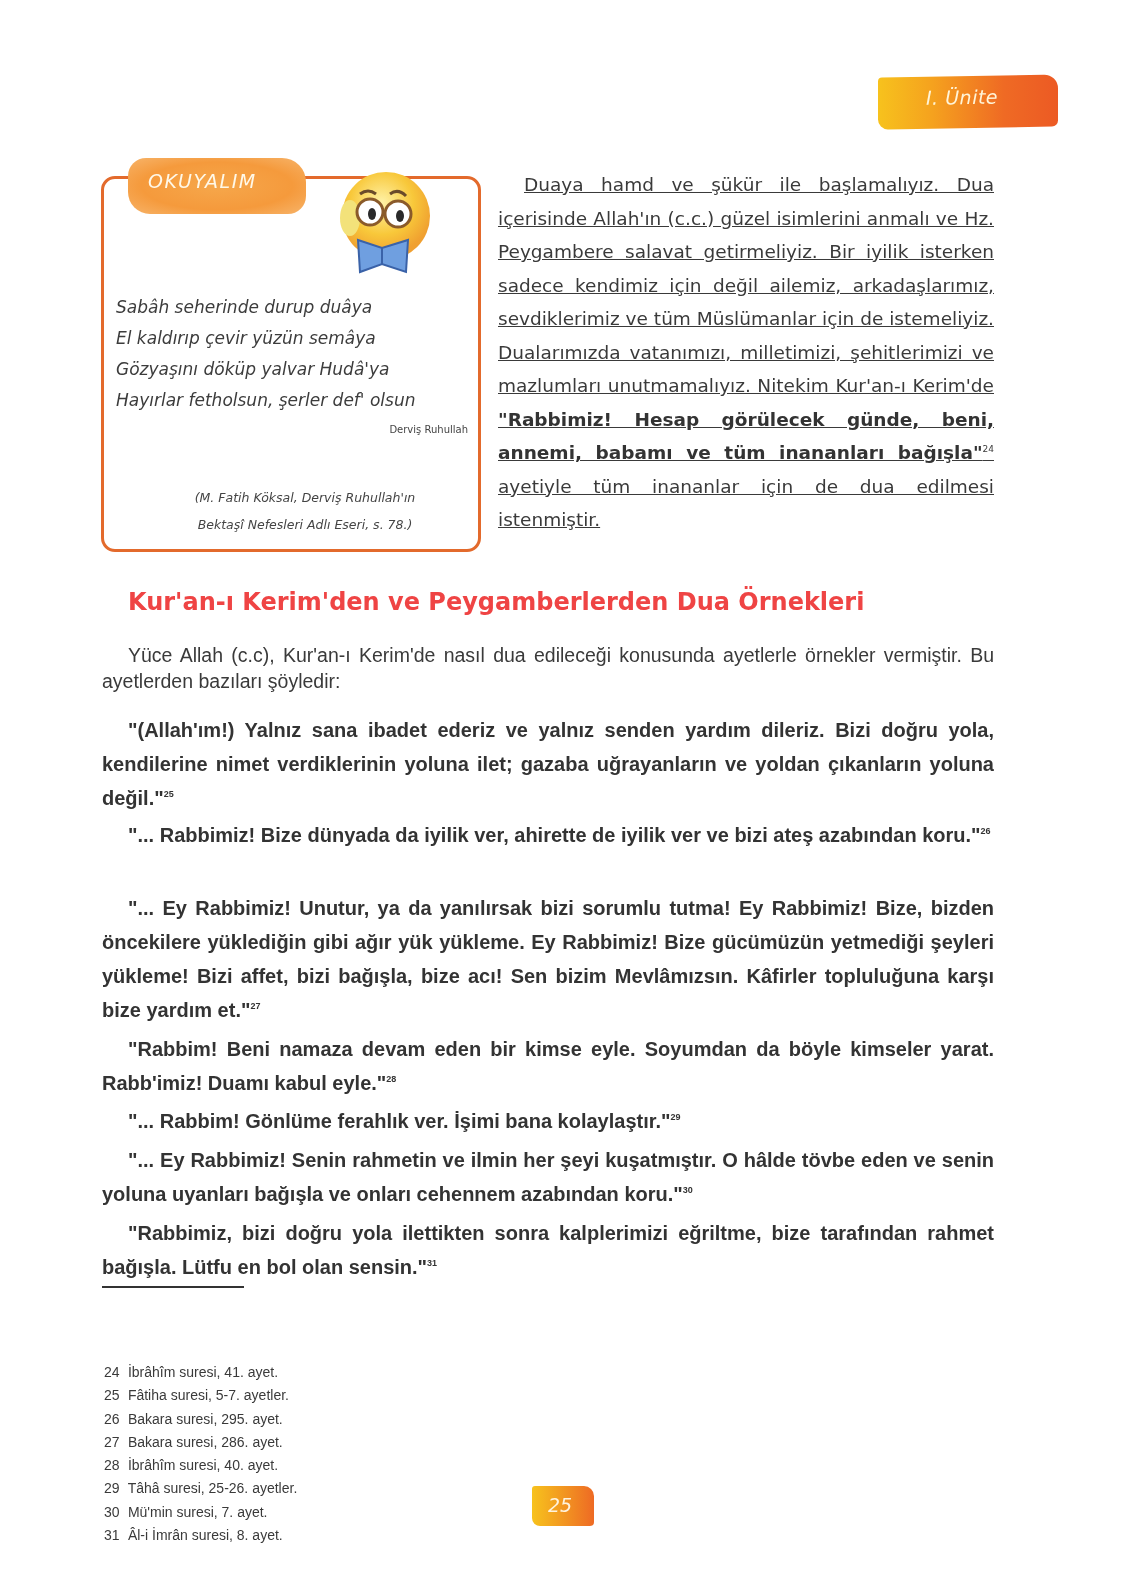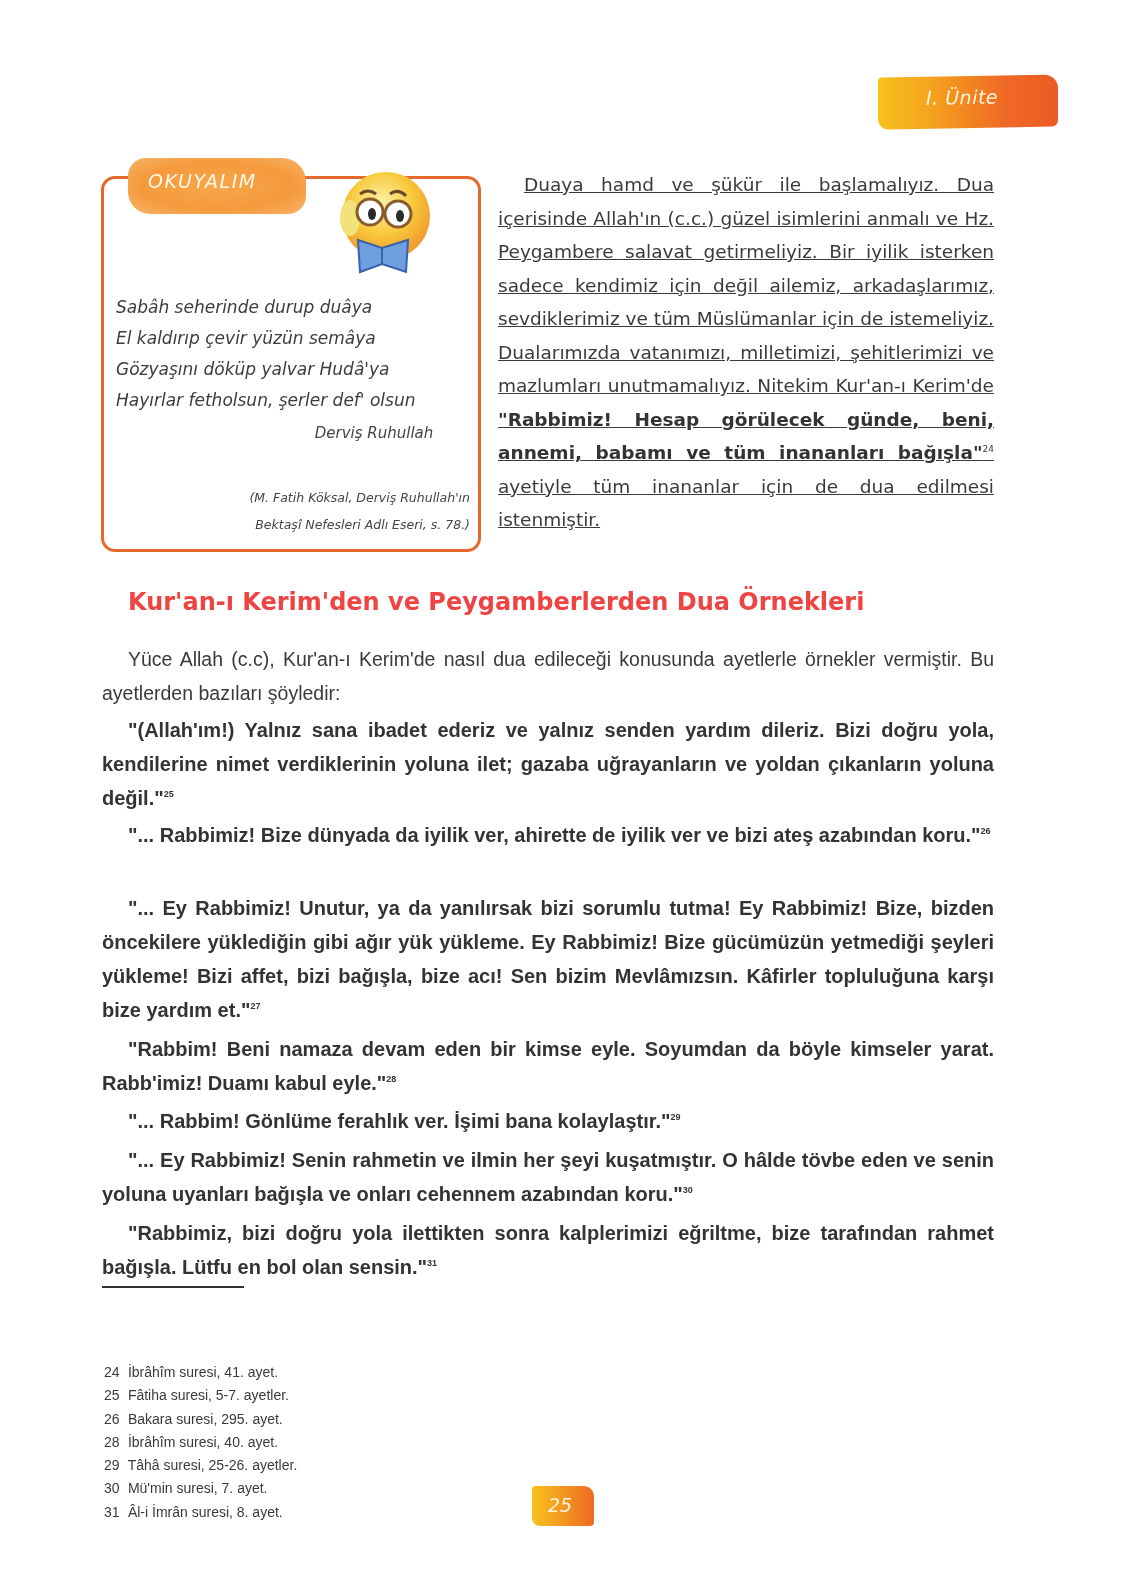--- a/index.html
+++ b/index.html
@@ -33,46 +33,46 @@
     color: #fff8e8; letter-spacing: 1.5px;
   }
   .emoji { position: absolute; left: 322px; top: 168px; width: 120px; height: 112px; }
 
   .poem {
     position: absolute; left: 116px; top: 292px; width: 360px;
     font-family: "DejaVu Sans", sans-serif; font-style: italic; font-size: 17px;
     color: #3c3c3c; line-height: 31px;
   }
   .poem-author {
-    position: absolute; left: 280px; top: 424px; width: 188px; text-align: center;
-    font-family: "DejaVu Sans", sans-serif; font-style: italic; font-size: 15px; color: #444;
+    position: absolute; left: 280px; top: 424px; width: 188px; text-align: right;
+    font-family: "DejaVu Sans", sans-serif; font-size: 10px; color: #444;
   }
   .poem-source {
-    position: absolute; left: 140px; top: 484px; width: 330px; text-align: right;
+    position: absolute; left: 140px; top: 484px; width: 330px; text-align: center;
     font-family: "DejaVu Sans", sans-serif; font-style: italic; font-size: 12.5px; color: #444;
     line-height: 27px;
   }
 
   .intro-para {
     position: absolute; left: 498px; top: 168px; width: 496px;
     font-family: "DejaVu Sans", sans-serif; font-size: 18.5px; color: #3a3a3a;
     line-height: 33.5px; text-align: justify; text-decoration: underline;
   }
   .intro-para b { font-weight: bold; color: #333; }
   sup { font-size: 9px; vertical-align: super; line-height: 0; }
 
   .section-title {
     position: absolute; left: 128px; top: 588px;
     font-family: "DejaVu Sans", sans-serif; font-weight: bold; font-size: 24px; color: #ef4444;
   }
 
   .body-para {
     position: absolute; left: 102px; width: 892px;
     font-family: "Liberation Sans", sans-serif; font-size: 19.5px; color: #3a3a3a;
-    line-height: 34px; text-align: justify; text-indent: 26px;
+    line-height: 26px; text-align: justify; text-indent: 26px;
   }
   .verse {
     position: absolute; left: 102px; width: 892px;
     font-family: "Liberation Sans", sans-serif; font-weight: bold; font-size: 20px; color: #333;
     line-height: 34px; text-align: justify; text-indent: 26px;
   }
 
   .fn-rule { position: absolute; left: 102px; top: 1286px; width: 142px; height: 2px; background: #333; }
   .footnotes {
     position: absolute; left: 104px; top: 1361px; width: 320px;
@@ -145,20 +145,21 @@
 <p class="verse" style="top:1032px"><span>"Rabbim! Beni namaza devam eden bir kimse eyle. Soyumdan da böyle kimseler yarat. Rabb'imiz! Duamı kabul eyle."</span><sup>28</sup></p>
 <p class="verse" style="top:1104px"><span>"... Rabbim! Gönlüme ferahlık ver. İşimi bana kolaylaştır."</span><sup>29</sup></p>
 <p class="verse" style="top:1143px"><span>"... Ey Rabbimiz! Senin rahmetin ve ilmin her şeyi kuşatmıştır. O hâlde tövbe eden ve senin yoluna uyanları bağışla ve onları cehennem azabından koru."</span><sup>30</sup></p>
 <p class="verse" style="top:1216px"><span>"Rabbimiz, bizi doğru yola ilettikten sonra kalplerimizi eğriltme, bize tarafından rahmet bağışla. Lütfu en bol olan sensin."</span><sup>31</sup></p>
 
 <div class="fn-rule"></div>
 <div class="footnotes">
   <div><span class="num">24</span> <span>İbrâhîm suresi, 41. ayet.</span></div>
   <div><span class="num">25</span> <span>Fâtiha suresi, 5-7. ayetler.</span></div>
   <div><span class="num">26</span> <span>Bakara suresi, 295. ayet.</span></div>
+  <div><span class="num">27</span> <span>Bakara suresi, 286. ayet.</span></div>
   <div><span class="num">28</span> <span>İbrâhîm suresi, 40. ayet.</span></div>
   <div><span class="num">29</span> <span>Tâhâ suresi, 25-26. ayetler.</span></div>
   <div><span class="num">30</span> <span>Mü'min suresi, 7. ayet.</span></div>
   <div><span class="num">31</span> <span>Âl-i İmrân suresi, 8. ayet.</span></div>
 </div>
 
 <div class="page-num">
   <span>25</span>
 </div>
 

